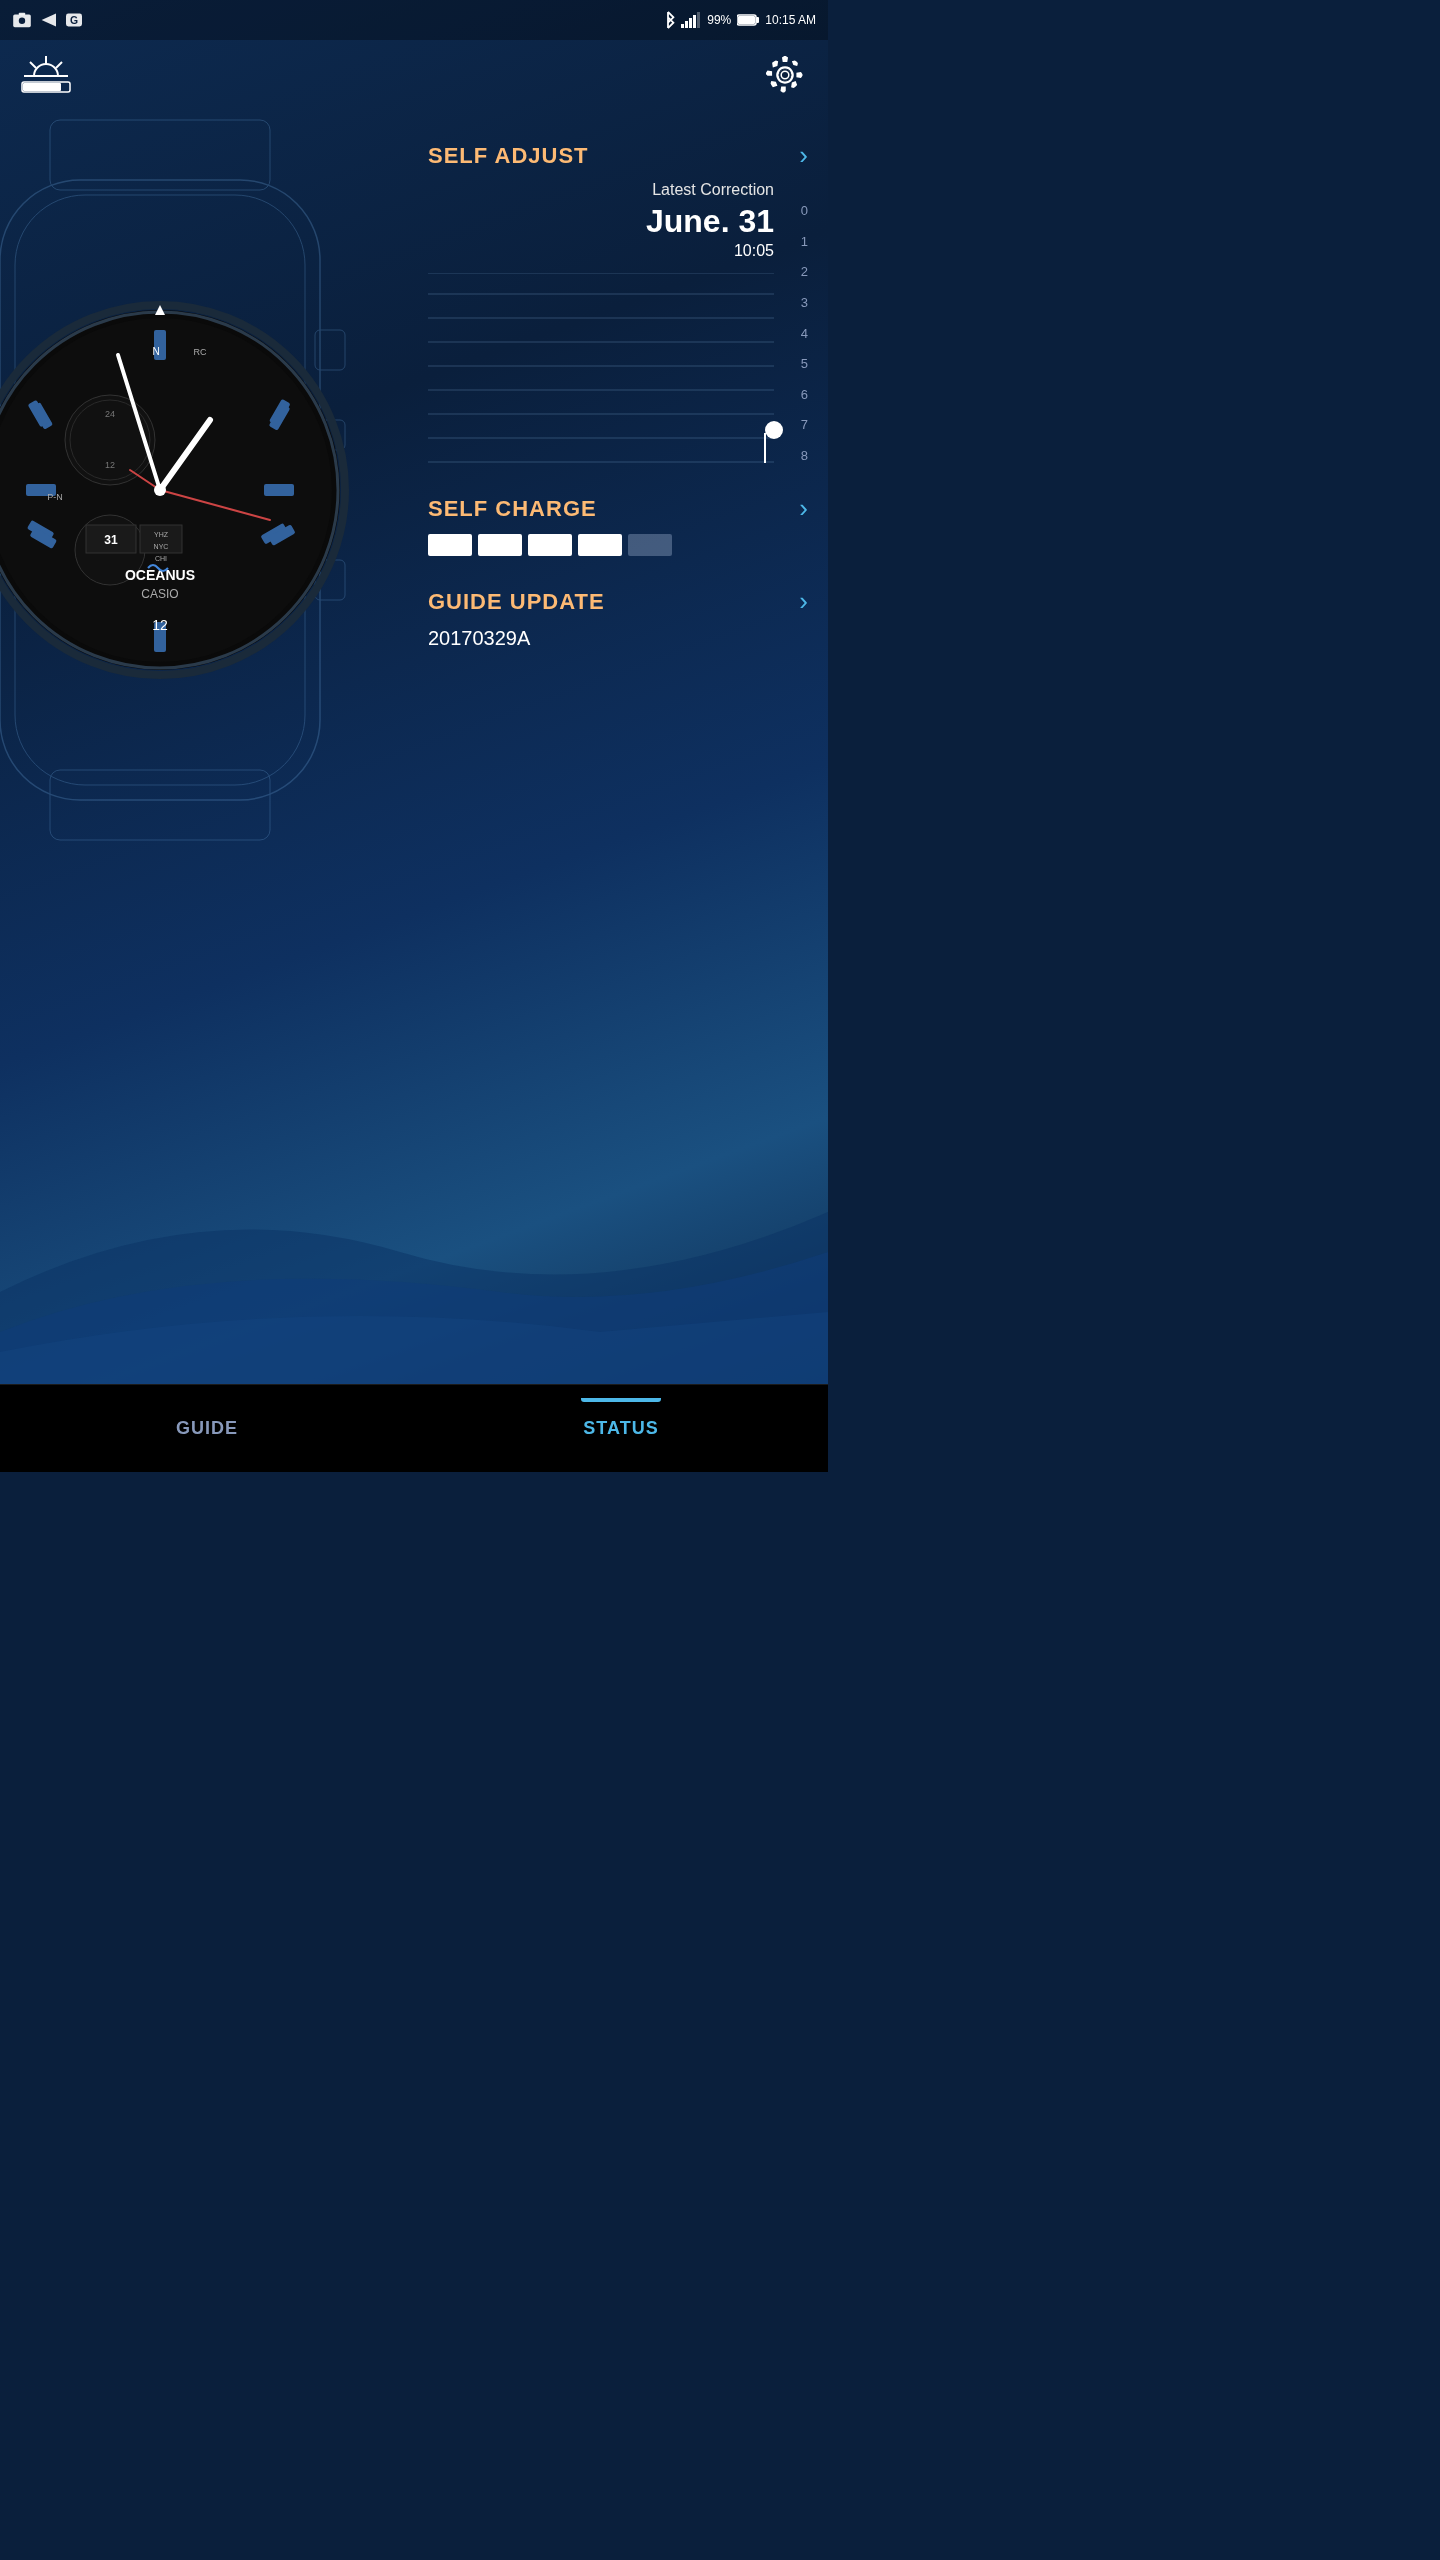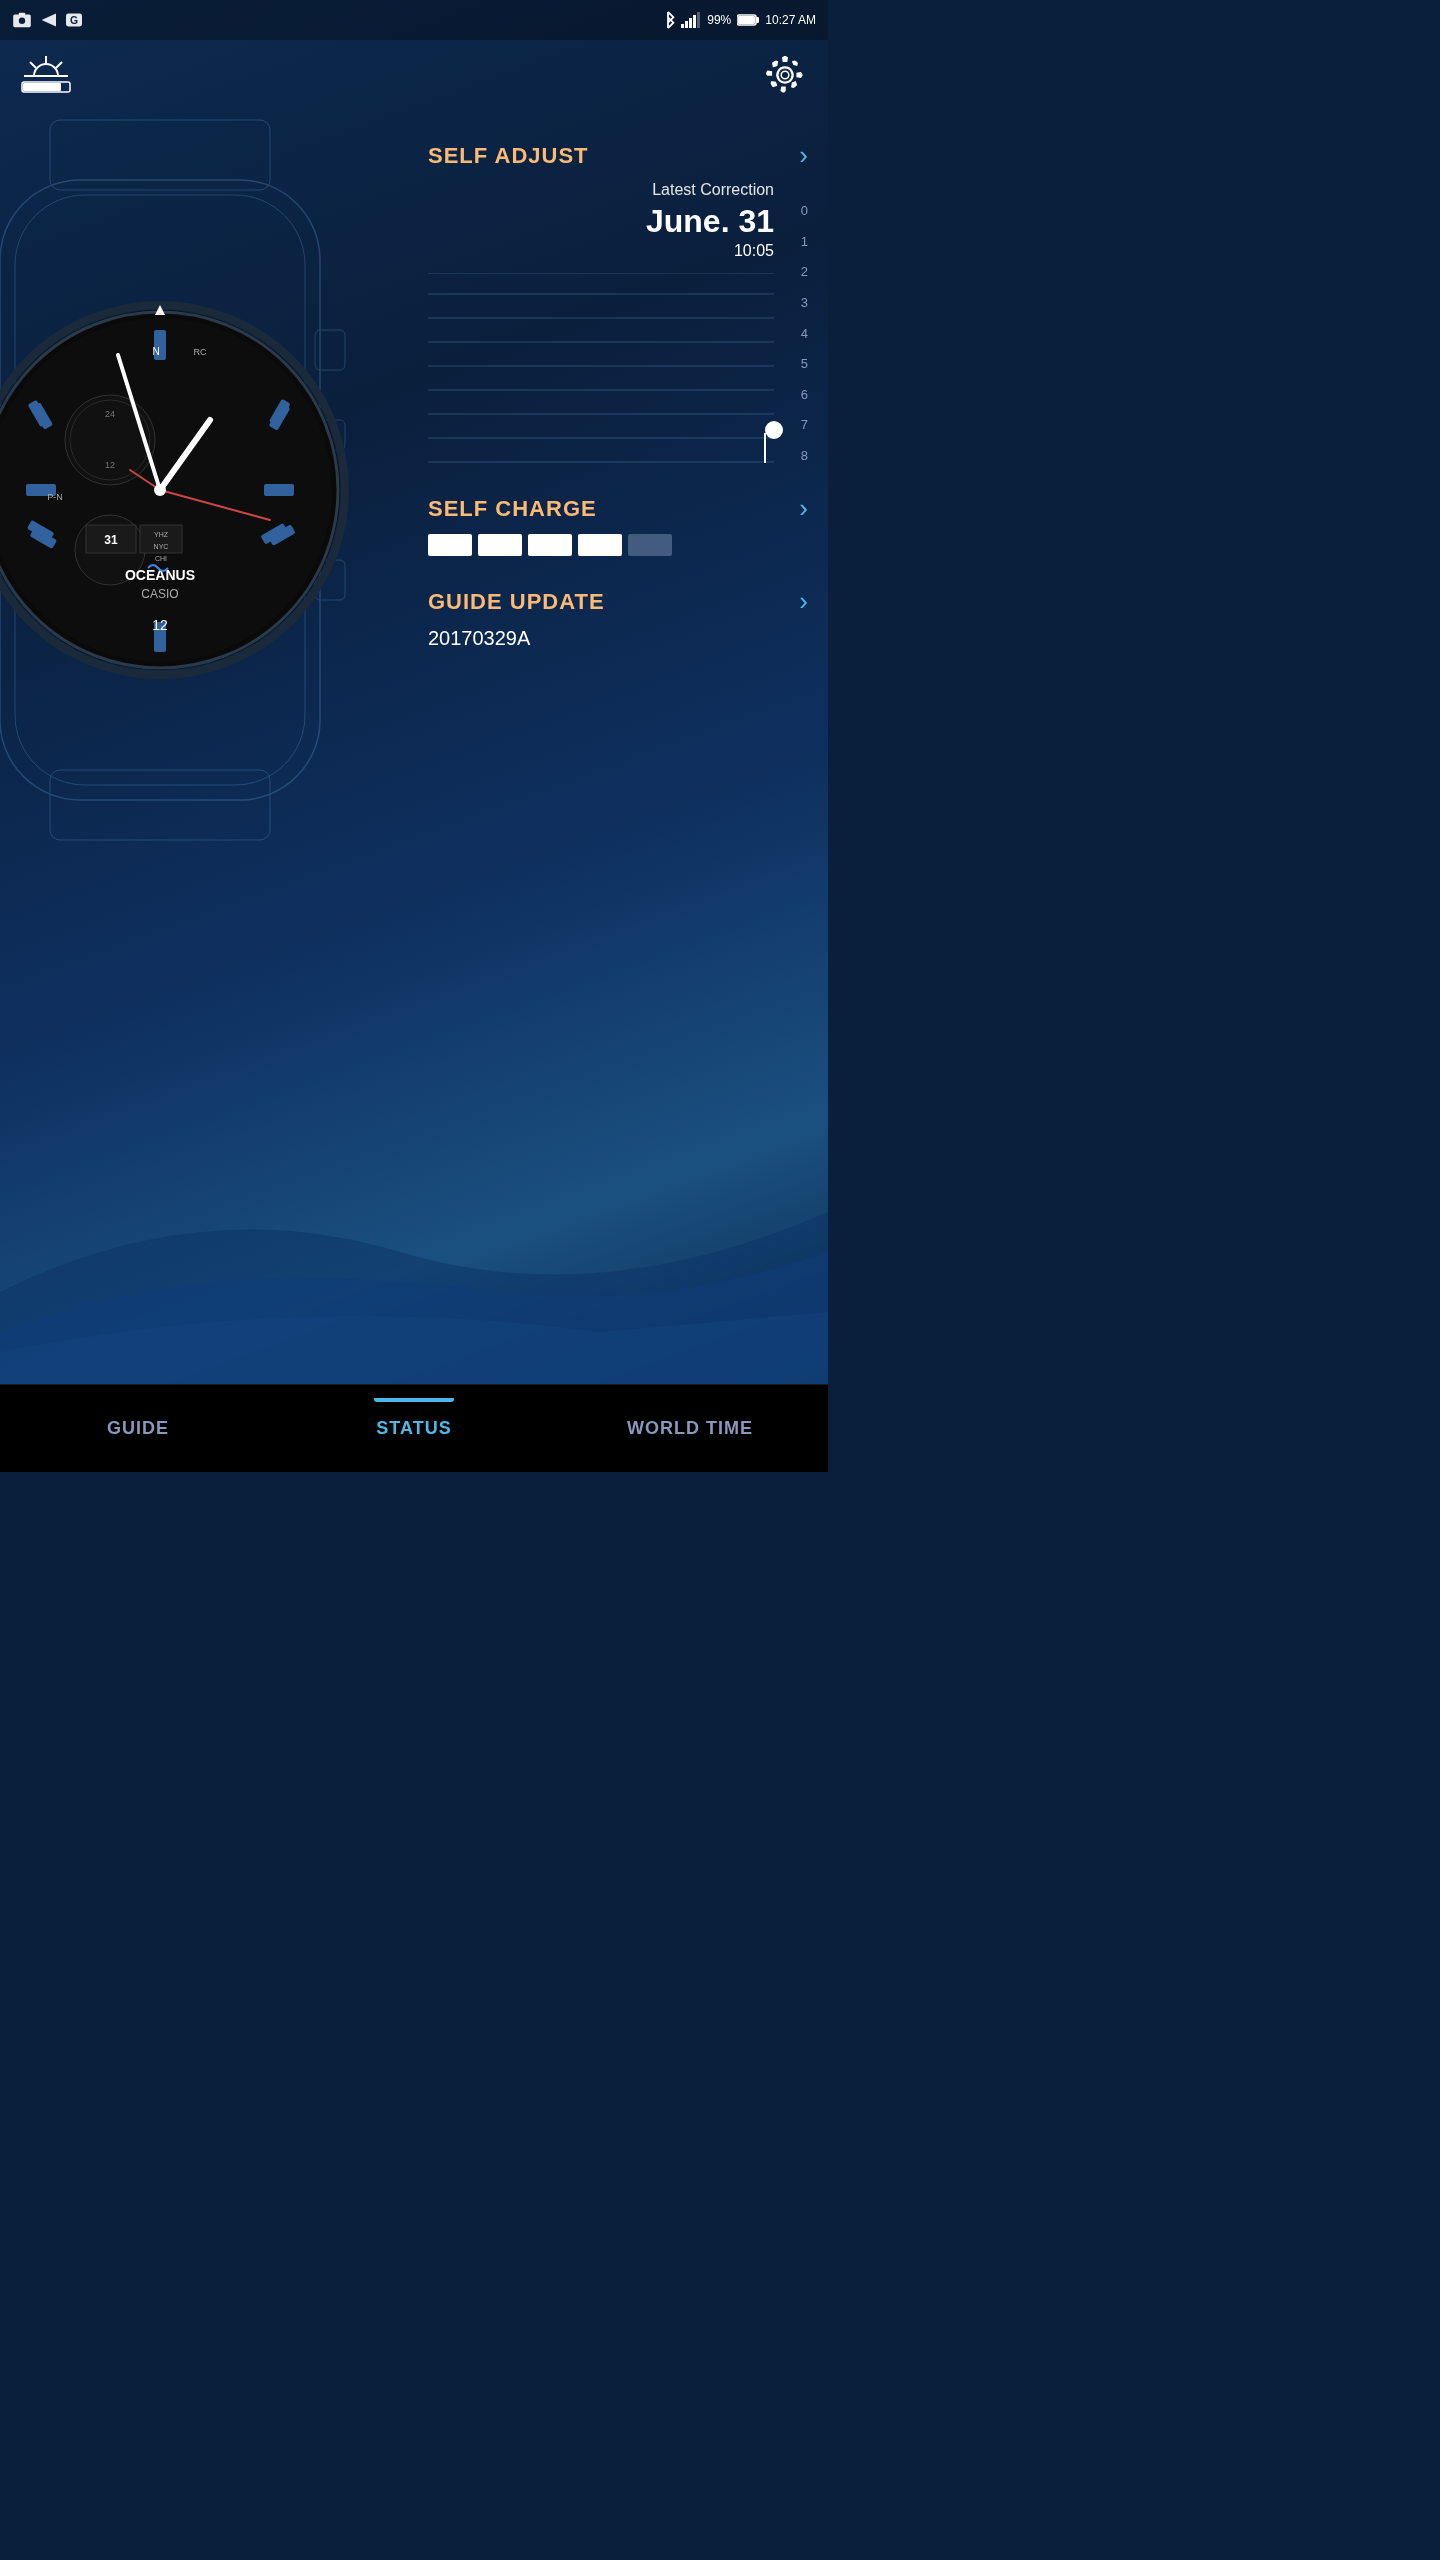--- a/index.html
+++ b/index.html
@@ -304,21 +304,21 @@
       <rect x="12" y="3" width="3" height="13" fill="white"></rect>
       <rect x="16" y="0" width="3" height="16" fill="white" opacity="0.3"></rect>
     </svg>
     <span>99%</span>
 
     <svg width="22" height="14" viewBox="0 0 22 14">
       <rect x="0" y="2" width="19" height="10" rx="2" stroke="white" stroke-width="1.5" fill="none"></rect>
       <rect x="1" y="3" width="17" height="8" rx="1" fill="white"></rect>
       <rect x="19" y="4" width="3" height="6" rx="1" fill="white"></rect>
     </svg>
-    <span>10:27 AM</span>
+    <span>10:15 AM</span>
   </div>
 </div>
 
 <div id="alarm-icon">
   <svg width="60" height="44" viewBox="0 0 60 44">
     <line x1="10" y1="24" x2="50" y2="24" stroke="white" stroke-width="2"></line>
 
     <line x1="30" y1="4" x2="30" y2="12" stroke="white" stroke-width="2"></line>
     <line x1="14" y1="10" x2="20" y2="16" stroke="white" stroke-width="2"></line>
     <line x1="8" y1="24" x2="14" y2="24" stroke="white" stroke-width="2"></line>
@@ -533,16 +533,13 @@
 </div>
 
 <div id="bottom-nav">
   <div class="nav-item inactive">
     <span>GUIDE</span>
   </div>
   <div class="nav-item active">
     <div class="nav-active-bar"></div>
     <span>STATUS</span>
   </div>
-  <div class="nav-item inactive">
-    <span>WORLD TIME</span>
-  </div>
 </div>
 
 </body></html>

